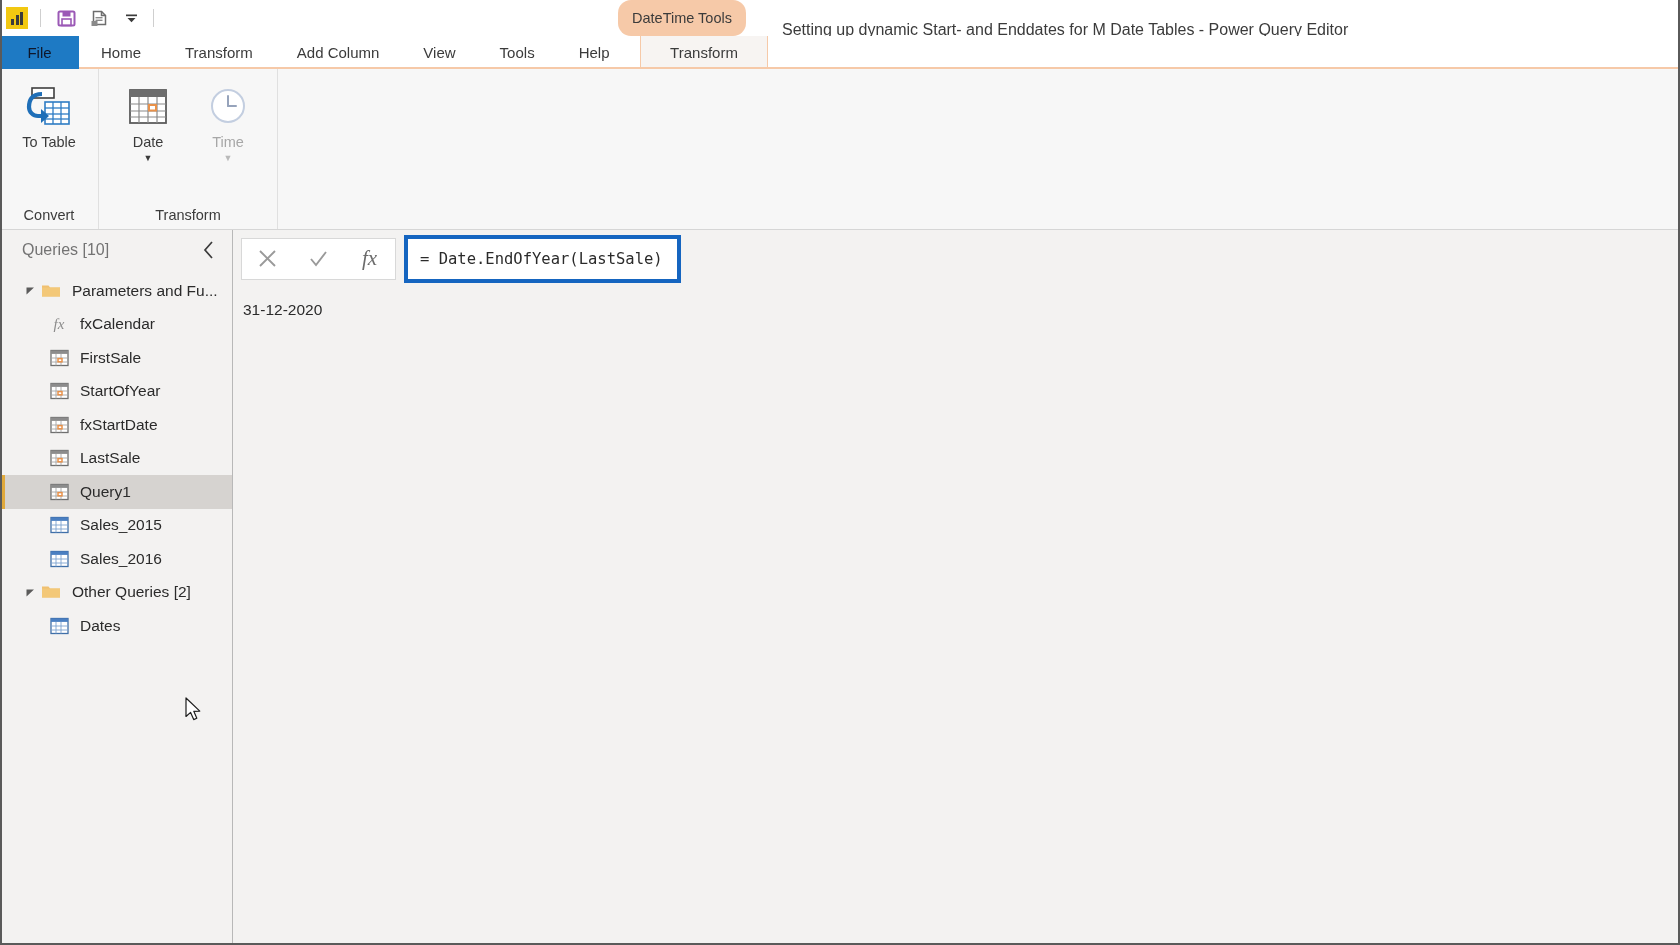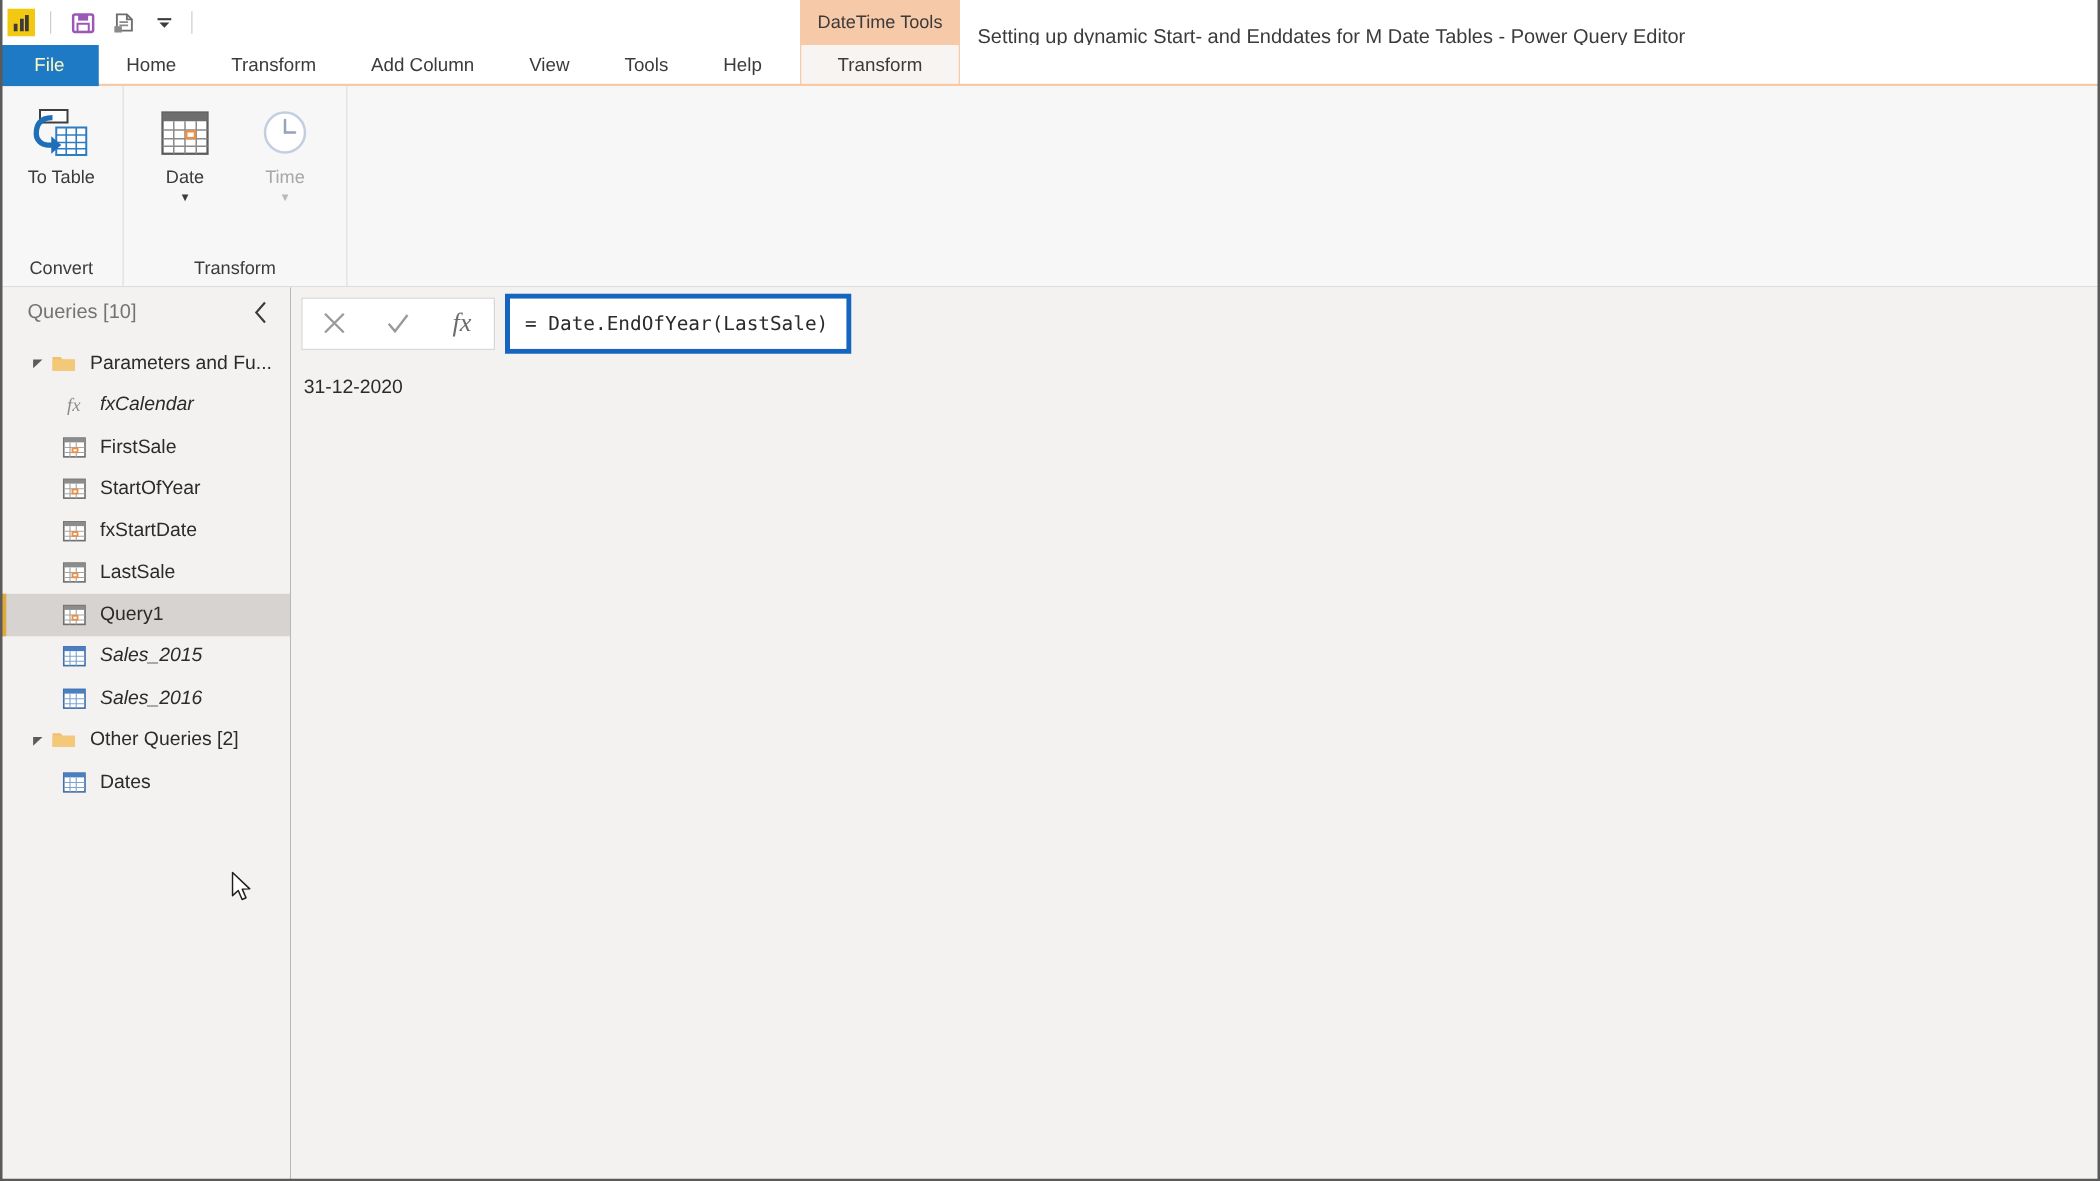--- a/index.html
+++ b/index.html
@@ -66,28 +66,29 @@
   .ico-saveas { display:block; }
   .qat-caret {
     width: 20px; height: 26px;
     display: flex; align-items: center; justify-content: center;
     font-size: 9px; color: #3b3b3b;
   }
   .qat-caret svg { display:block; }
 
   .contextual-tab-group {
     position: absolute;
-    left: 640px;
+    left: 618px;
     top: 0;
     width: 128px;
     height: 36px;
     background: #f6c9a8;
     display: flex;
     align-items: center;
     justify-content: center;
+    border-radius: 13px;
   }
   .contextual-tab-group span {
     font-size: 14.5px;
     color: #3b3b3b;
   }
   .window-title {
     position: absolute;
     left: 782px;
     top: 12px;
     height: 36px;
@@ -103,21 +104,21 @@
     position: relative;
     height: 33px;
     background: #ffffff;
     display: flex;
     align-items: stretch;
     flex: 0 0 auto;
   }
   .tab-file {
     width: 79px;
     background: #1e7ac4;
-    color: #fef9c3;
+    color: #0f172a;
     display: flex;
     align-items: center;
     justify-content: center;
     font-size: 15px;
   }
   .tab {
     padding: 0 22px;
     display: flex;
     align-items: center;
     justify-content: center;
@@ -286,21 +287,21 @@
     margin-right: 2px;
   }
   .qrow .qicon {
     width: 22px;
     display: inline-flex;
     align-items: center;
     justify-content: center;
     margin-right: 10px;
     flex: 0 0 22px;
   }
-  .qrow .qlabel.italic { font-style: italic; }
+  .qrow .qlabel.italic { }
   .folder-ico { display:block; }
 
   
   .main {
     position: relative;
     flex: 1 1 auto;
     display: flex;
     flex-direction: column;
     background: #f3f2f1;
     min-width: 0;

